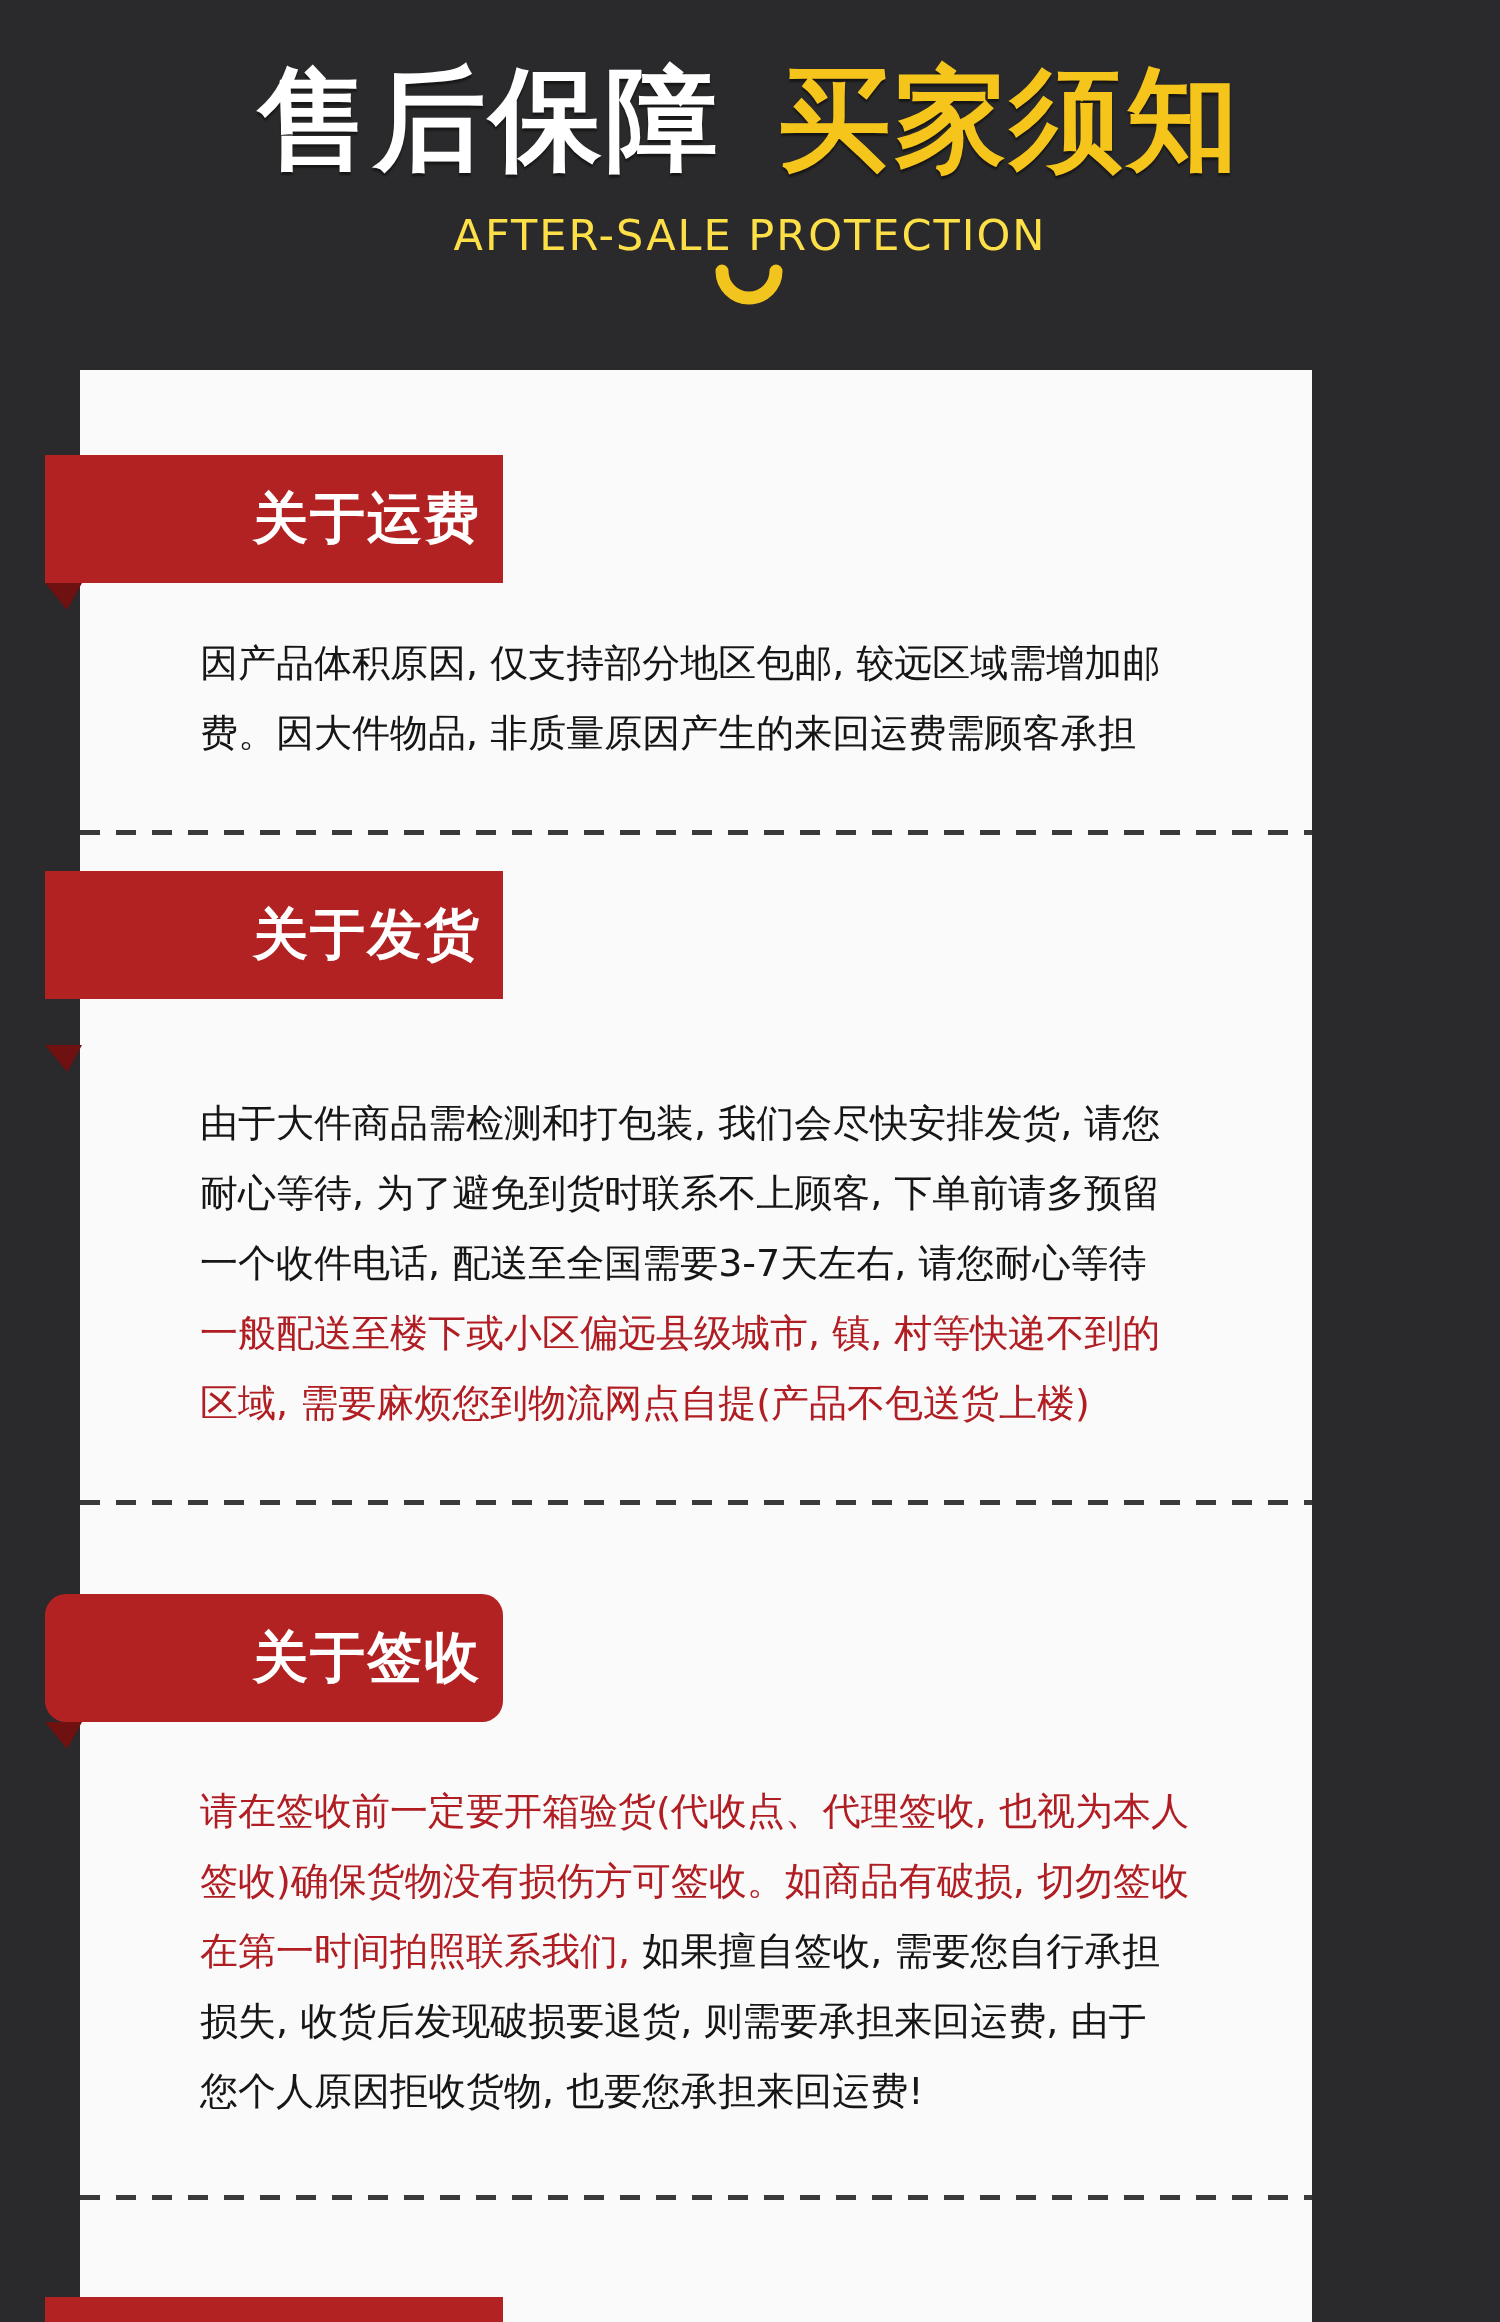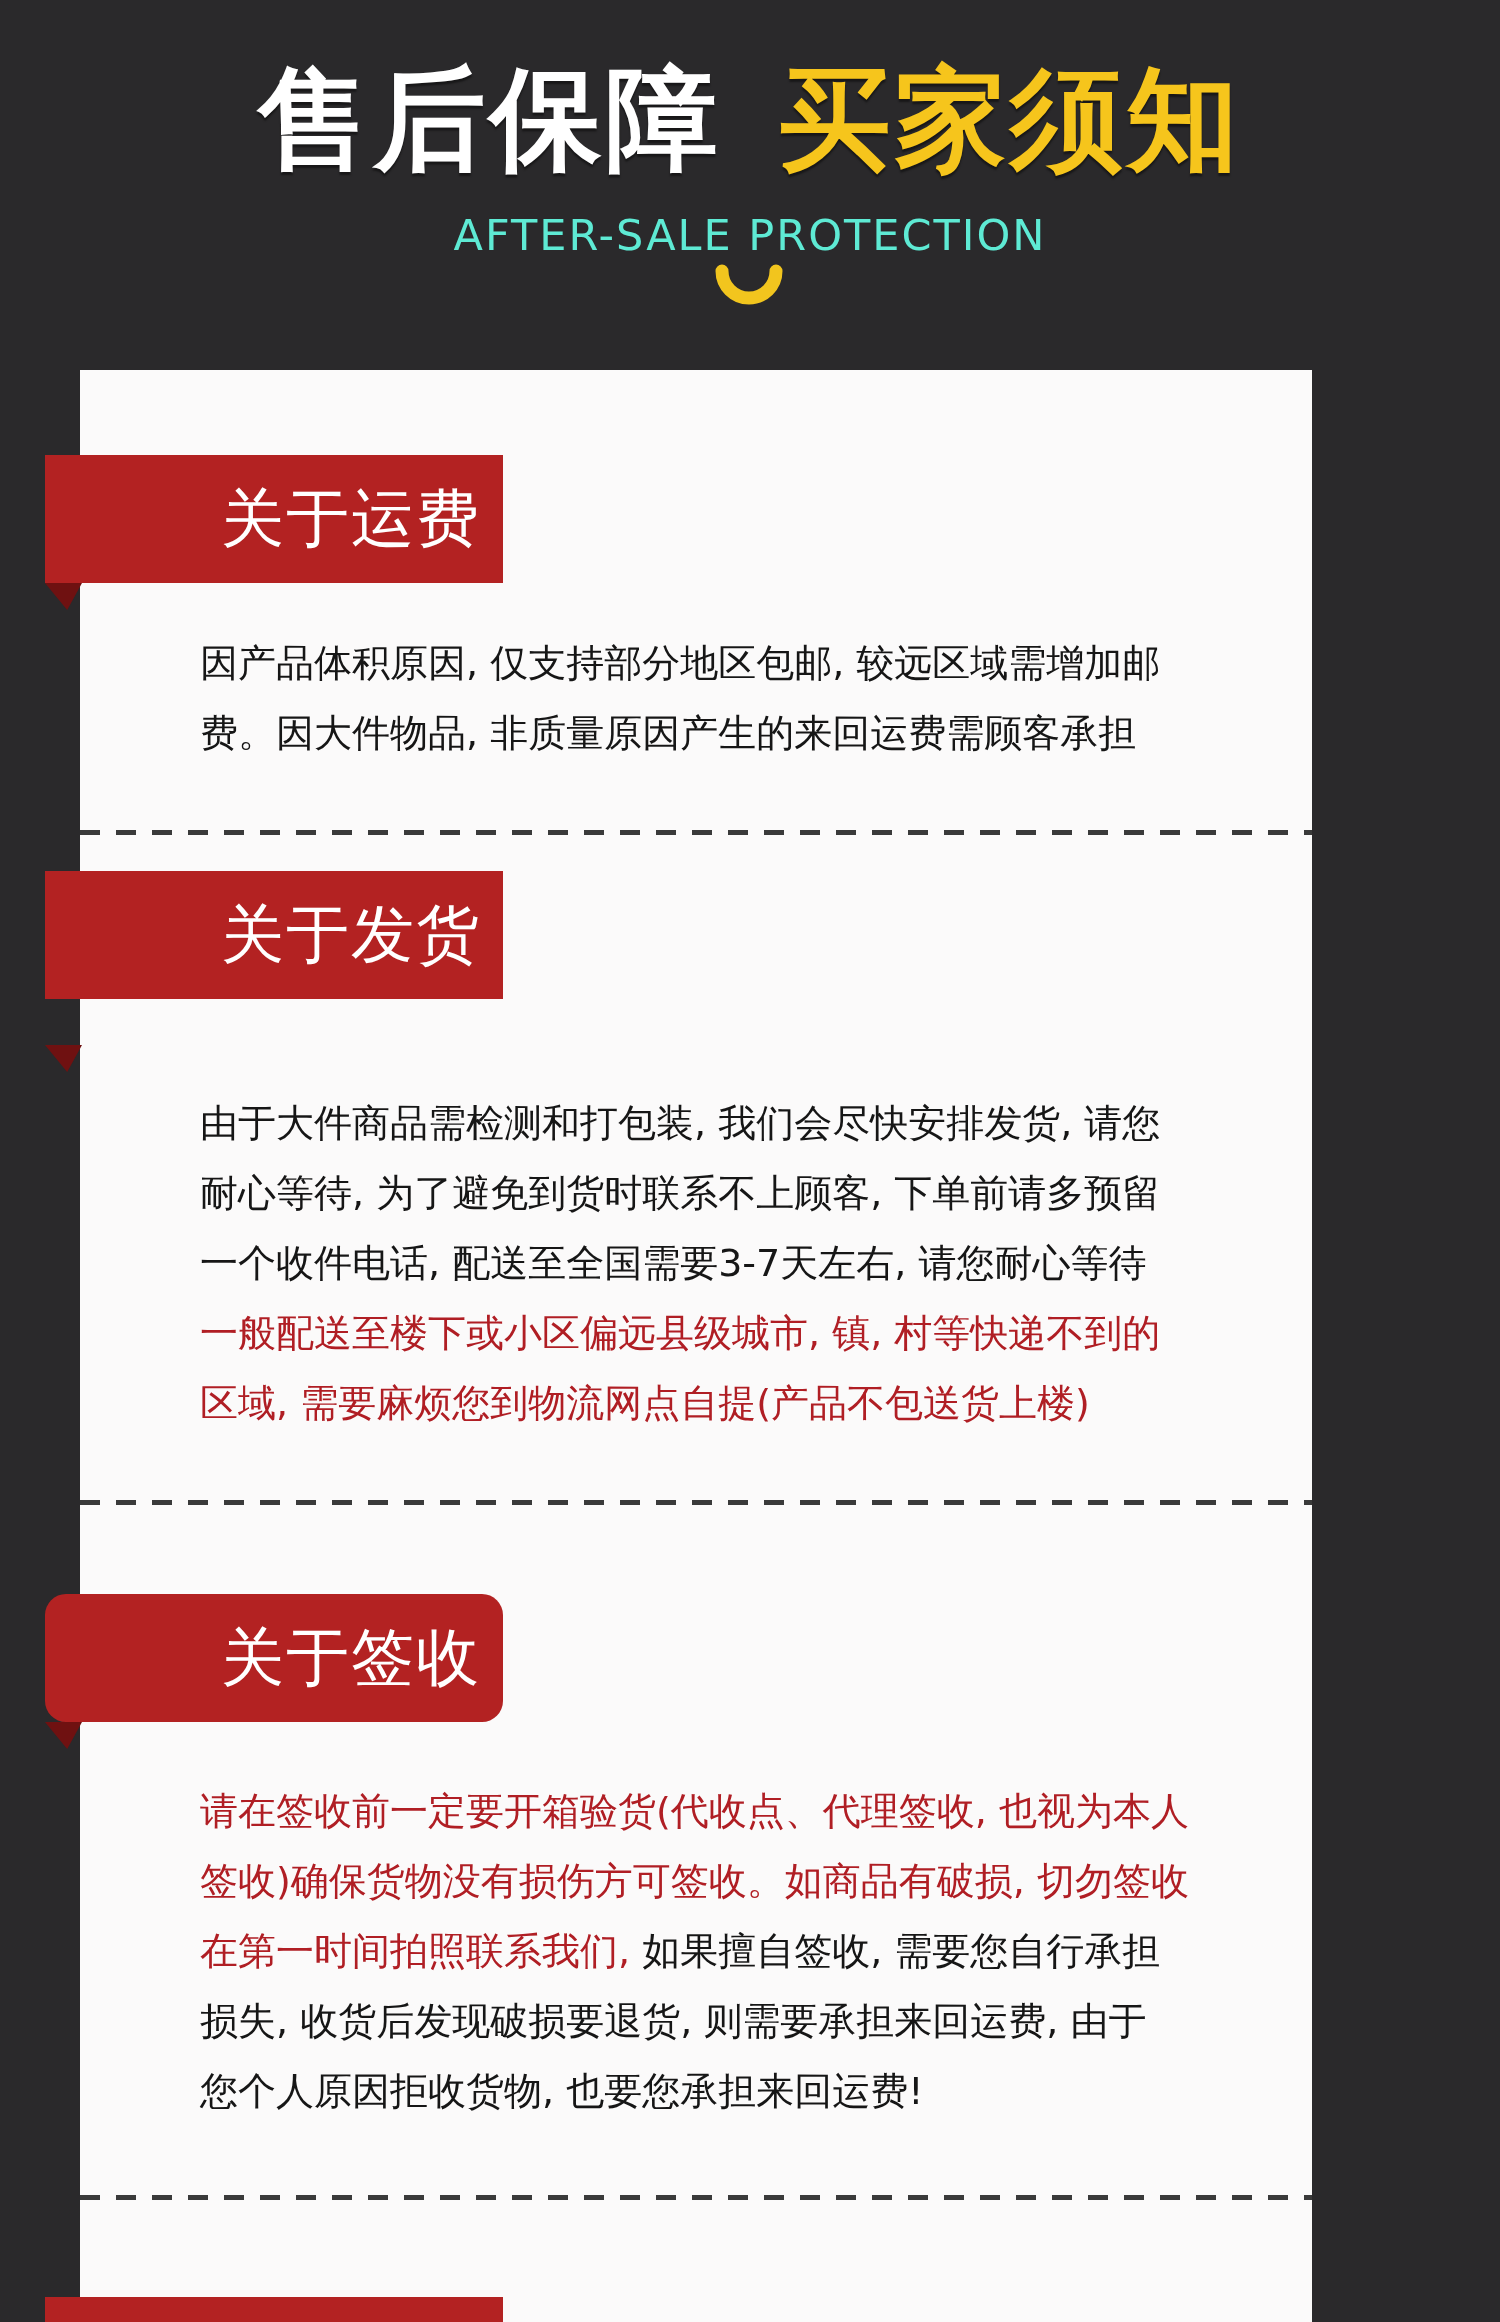--- a/index.html
+++ b/index.html
@@ -11,36 +11,36 @@
   
   .hdr-title{
     position:absolute;top:48px;left:0;width:1500px;height:145px;
     display:flex;justify-content:center;align-items:center;gap:26px;
     font-size:112px;font-weight:900;letter-spacing:4px;white-space:nowrap;
   }
   .t-white{color:#ffffff;text-shadow:0 3px 2px rgba(0,0,0,.45);}
   .t-yellow{color:#f6c51c;text-shadow:0 3px 2px rgba(0,0,0,.45);margin-left:31px;}
   .hdr-sub{
     position:absolute;top:210px;left:0;width:1500px;
-    text-align:center;color:#5eead4;font-size:43px;font-weight:400;
+    text-align:center;color:#fde047;font-size:43px;font-weight:400;
     letter-spacing:2px;white-space:nowrap;
   }
   .smile{position:absolute;top:264px;left:713px;width:72px;height:54px;}
   
   .card{
     position:absolute;left:80px;top:370px;width:1343px;height:1952px;
     background:#fbfafa;
   }
   
   .ribbon{
     position:absolute;left:45px;width:458px;height:128px;
     background:#b32222;color:#ffffff;
     display:flex;align-items:center;justify-content:flex-end;
     padding-right:22px;box-sizing:border-box;
-    font-size:63px;font-weight:400;letter-spacing:2px;white-space:nowrap;
+    font-size:55px;font-weight:700;letter-spacing:2px;white-space:nowrap;
   }
   .ribbon.r1{top:455px;}
   .ribbon.r2{top:871px;text-align:center;}
   .ribbon.r3{top:1594px;border-radius:21px;}
   .ribbon.r4{top:2297px;}
   .fold{
     position:absolute;left:45px;width:37px;height:27px;background:#6f1111;
     clip-path:polygon(0 0,100% 0,60% 100%);
   }
   .fold.f1{top:583px;}

